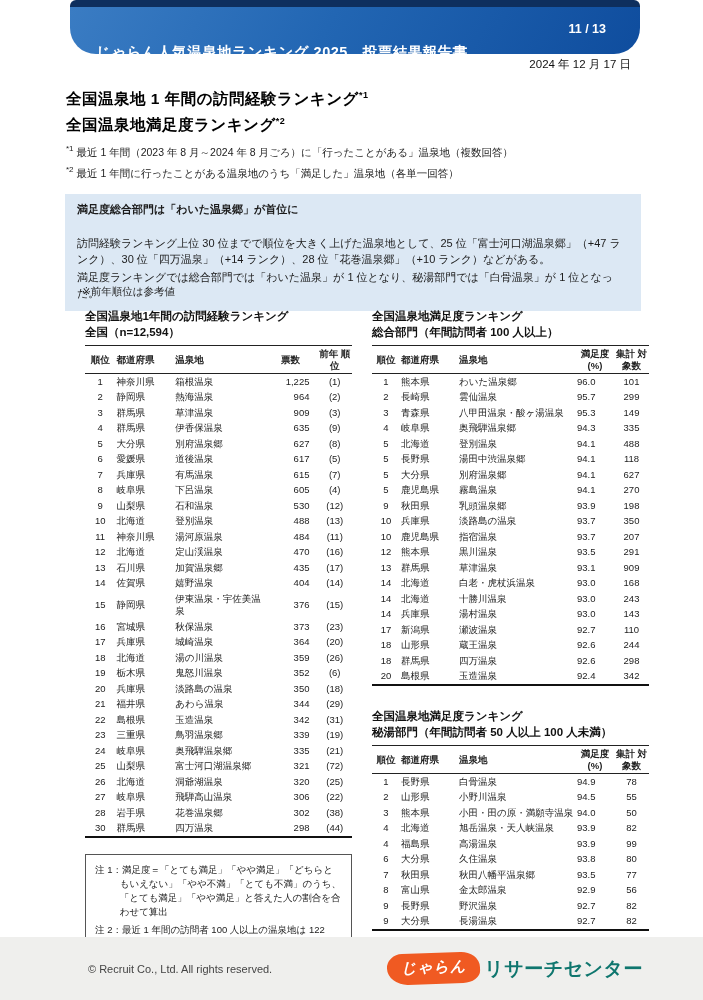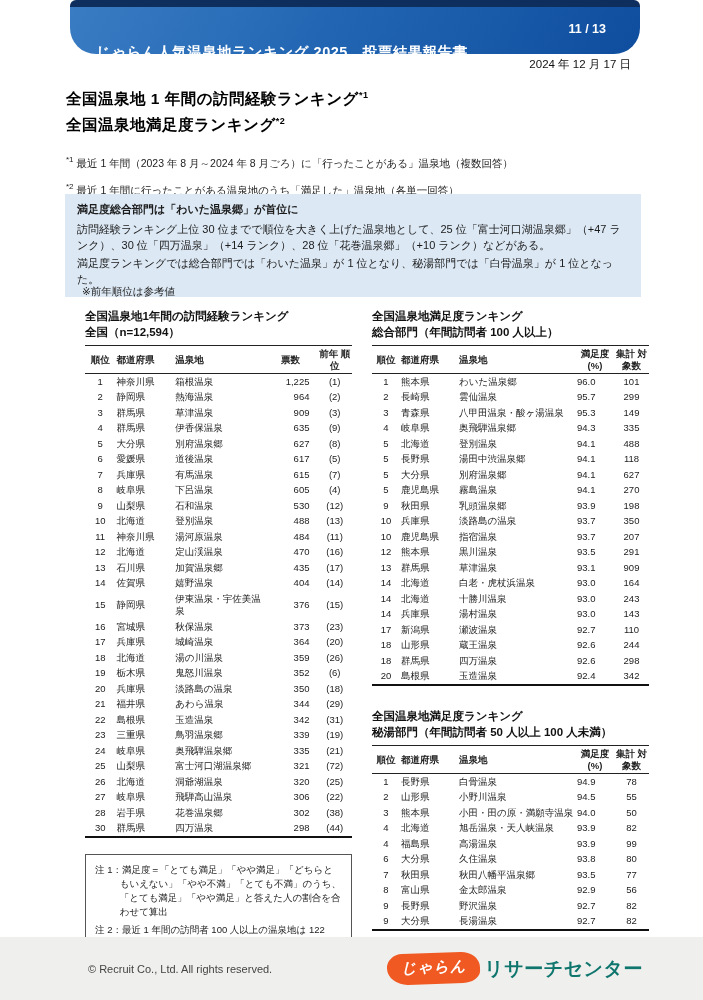--- a/index.html
+++ b/index.html
@@ -19,28 +19,28 @@
   }
   .header-bar .ttl{ color:#fff; font-weight:bold; font-size:14.5px; letter-spacing:.5px;margin-top:47px;}
   .header-bar .pg{ color:#fff; font-weight:bold; font-size:12.5px;}
   .date-line{ position:absolute; top:57px; right:72px; font-size:11.5px; color:#111;}
   
   .main-heading{
     position:absolute; left:66px; top:84px; color:#000000; font-weight:bold;
     font-size:15.5px; line-height:23px; letter-spacing:.5px;
   }
   .main-heading sup{ font-size:9px; }
-  .footnotes{ position:absolute; left:66px; top:148px; font-size:10.5px; color:#222; line-height:23px;}
+  .footnotes{ position:absolute; left:66px; top:140px; font-size:10.5px; color:#222; line-height:18px;}
   .footnotes sup{ font-size:8px; }
   
   .summary-box{
     position:absolute; left:65px; top:194px; width:576px;
     background:#dce8f4; padding:7px 12px 9px 12px; font-size:11px; line-height:16.5px; color:#1b1b1b;
   }
-  .summary-box .box-title{ font-weight:bold; margin-bottom:3px; }
+  .summary-box .box-title{ font-weight:bold; margin-bottom:17px; }
   .summary-box p{ margin-top:1px; }
   .ref-note{ position:absolute; left:82px; top:285px; font-size:10.5px; color:#222;}
   
   .col-left { position:absolute; left:85px;  top:308px; width:267px; }
   .col-right{ position:absolute; left:372px; top:308px; width:277px; }
   .tbl-title{ font-size:11.5px; font-weight:bold; line-height:16px; color:#111; margin-bottom:5px;}
   table{ border-collapse:collapse; width:100%; font-size:9.5px; color:#222;}
   thead tr{ border-top:1.5px solid #222; border-bottom:1.2px solid #222;}
   tbody tr:last-child{ border-bottom:2px solid #111;}
   th{ font-weight:bold; padding:2px 1px; line-height:11.5px; vertical-align:middle;}
@@ -442,21 +442,21 @@
           <td>群馬県</td>
           <td>草津温泉</td>
           <td>93.1</td>
           <td>909</td>
         </tr>
         <tr>
           <td>14</td>
           <td>北海道</td>
           <td>白老・虎杖浜温泉</td>
           <td>93.0</td>
-          <td>164</td>
+          <td>168</td>
         </tr>
         <tr>
           <td>14</td>
           <td>北海道</td>
           <td>十勝川温泉</td>
           <td>93.0</td>
           <td>243</td>
         </tr>
         <tr>
           <td>14</td>

